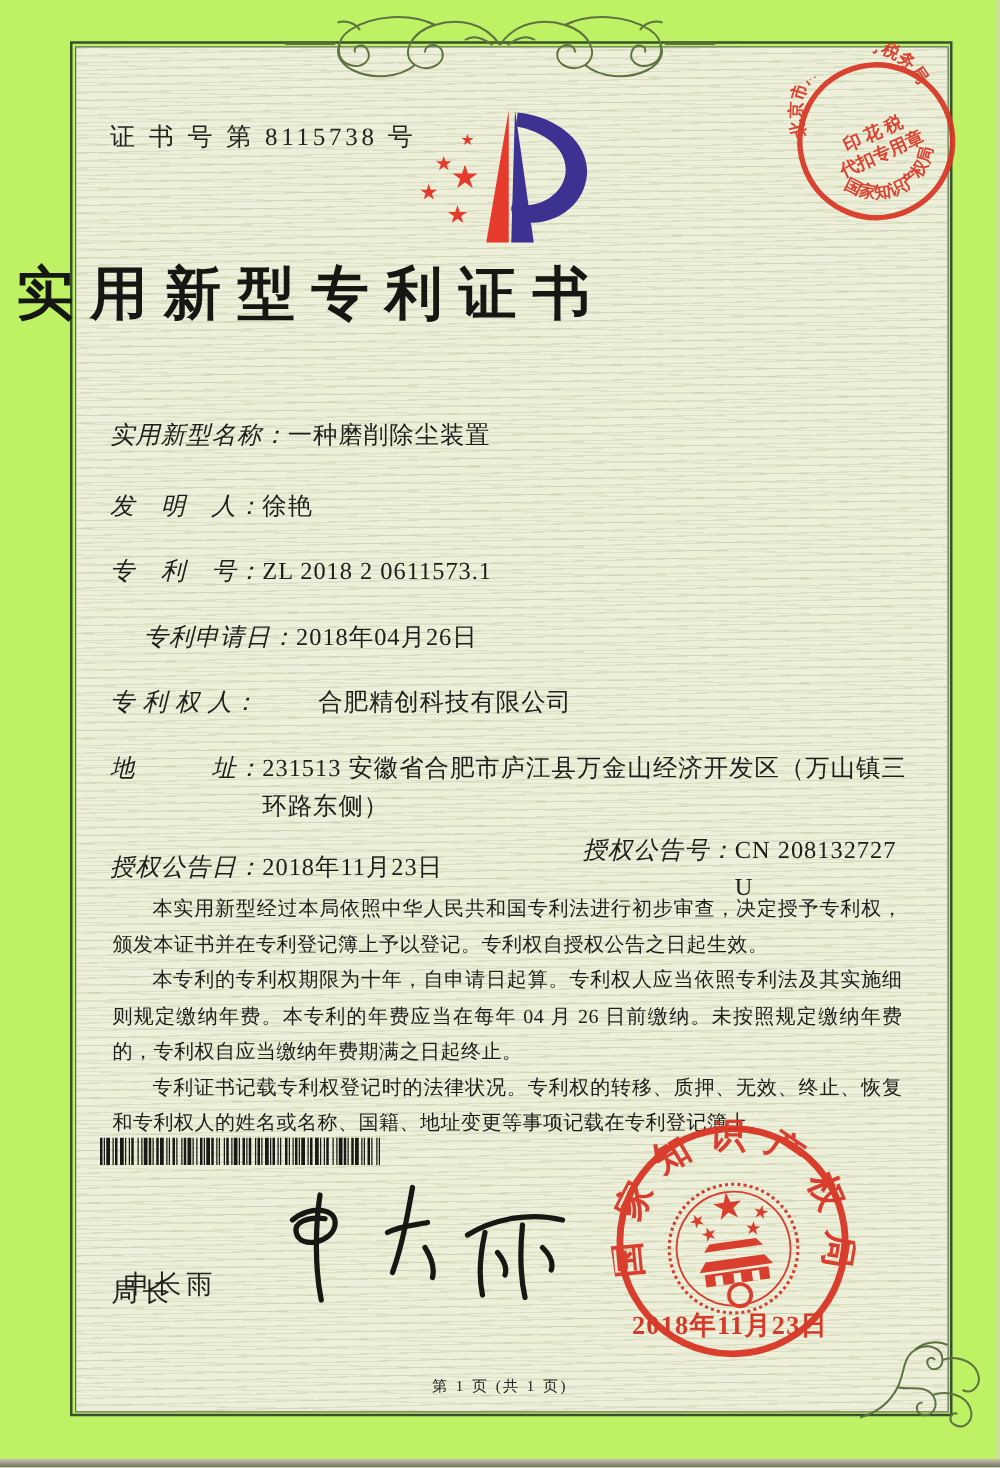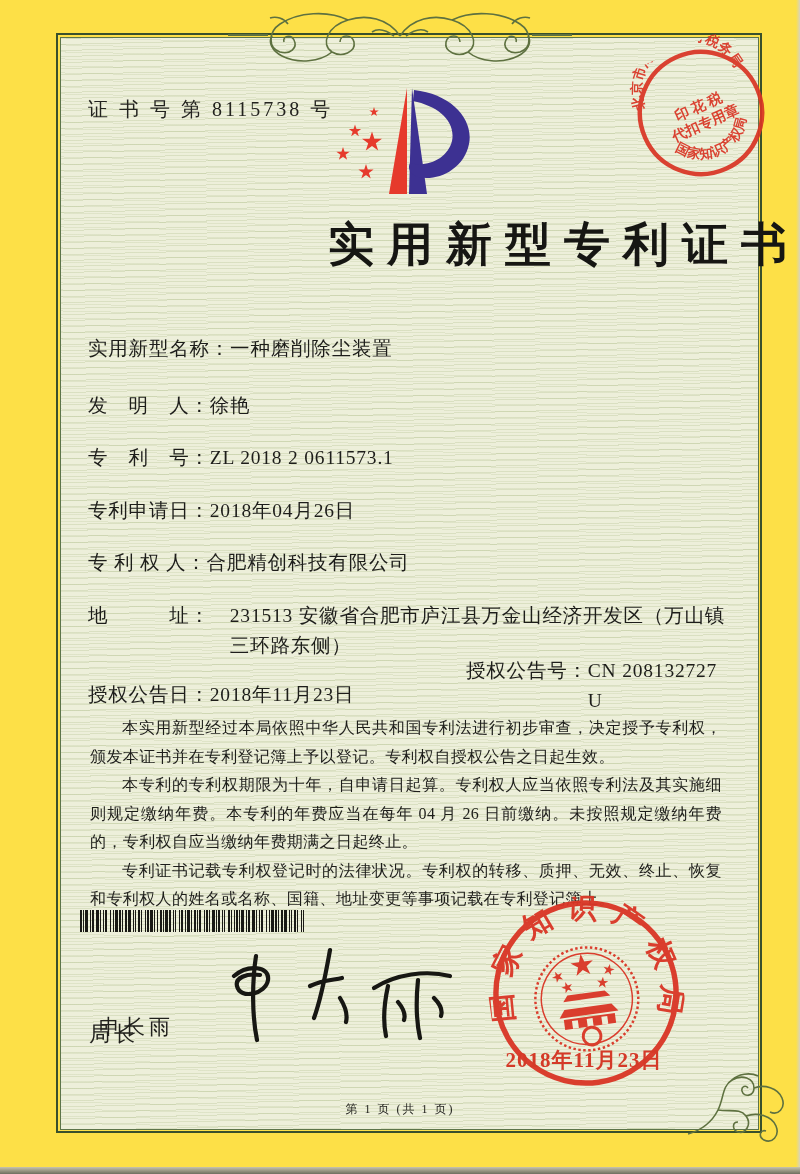--- a/index.html
+++ b/index.html
@@ -1,19 +1,19 @@
 <!DOCTYPE html>
 <html><head>
 <meta charset="utf-8">
 <style>
   * { margin:0; padding:0; box-sizing:border-box; }
   html,body { width:800px; height:1174px; }
   body { font-family:"Liberation Serif","DejaVu Serif",serif; background:#fbf6e8; position:relative; overflow:hidden; }
 
-  .page { position:absolute; inset:0; background:#fde047; }
+  .page { position:absolute; inset:0; background:#bef264; }
 
   
   .scan-edge-bottom { position:absolute; left:0; right:0; bottom:0; height:7px;
     background:linear-gradient(180deg,#c8c4ad,#6e6f5e); }
   .scan-edge-right { position:absolute; top:0; bottom:0; right:0; width:4px;
     background:linear-gradient(270deg,#d8d4bc,rgba(216,212,188,0)); }
 
   
   .frame { position:absolute; left:56px; top:33px; width:706px; height:1100px;
     border:2.5px solid #39502c; }
@@ -23,35 +23,35 @@
       repeating-linear-gradient(181.2deg, rgba(148,168,104,.16) 0 1px, rgba(148,168,104,0) 1px 7px),
       #edefda; }
 
   .ornament-top { position:absolute; left:228px; top:6px; width:344px; height:62px; }
   .ornament-corner { position:absolute; left:688px; top:1072px; width:104px; height:96px; }
 
   .cert-number { position:absolute; left:88px; top:96px; font-size:20px; letter-spacing:3px; color:#23231f; }
 
   .logo { position:absolute; left:330px; top:80px; width:140px; height:132px; }
 
-  .title { position:absolute; left:0; top:214px; width:100%; text-align:right;
+  .title { position:absolute; left:0; top:204px; width:100%; text-align:left;
     font-size:46px; font-weight:bold; letter-spacing:13px; text-indent:13px; color:#161613; }
 
   
   .tax-seal { position:absolute; left:634px; top:46px; width:134px; height:134px;
     transform:rotate(-24deg); opacity:.93; }
 
   .fields { position:absolute; left:88px; top:330px; width:640px; color:#1d1d1a; }
   .field-row { position:absolute; left:0; display:flex; font-size:19.5px; line-height:30px; letter-spacing:.8px; width:640px; }
-  .field-label { flex:none; white-space:pre; }
+  .field-label { flex:none; white-space:pre;font-style:italic; }
   .field-value { flex:1; }
   .row-0 { top:4px; } .row-1 { top:61px; } .row-2 { top:113px; }
-  .row-3 { top:166px; } .row-4 { top:218px; } .row-5 { top:271px;gap:20px; }
+  .row-3 { top:166px;margin-left:27px; } .row-4 { top:218px;gap:48px; } .row-5 { top:271px; }
   .row-6 { top:326px; width:380px;margin-top:24px; }
-  .grant-no { position:absolute; left:378px; top:326px; display:flex; font-size:19.5px; line-height:30px; letter-spacing:.8px; }
+  .grant-no { position:absolute; left:378px; top:336px; display:flex; font-size:19.5px; line-height:30px; letter-spacing:.8px; }
 
   .paragraphs { position:absolute; left:90px; top:690px; width:632px;
     font-size:16px; line-height:28.5px; text-align:justify; color:#1d1d1a; letter-spacing:.4px;margin-top:24px; }
   .paragraphs p { text-indent:2em; margin:0; }
 
   .barcode { position:absolute; left:80px; top:910px; width:224px; height:22px; }
 
   .director-title { position:absolute; left:89px; top:1020px; font-size:21px; letter-spacing:4px; color:#20201c; }
   .director-name { position:absolute; left:89px; top:1013px; font-size:21px; letter-spacing:4px; color:#20201c;margin-left:10px; }
   .signature { position:absolute; left:212px; top:942px; width:248px; height:112px; }

